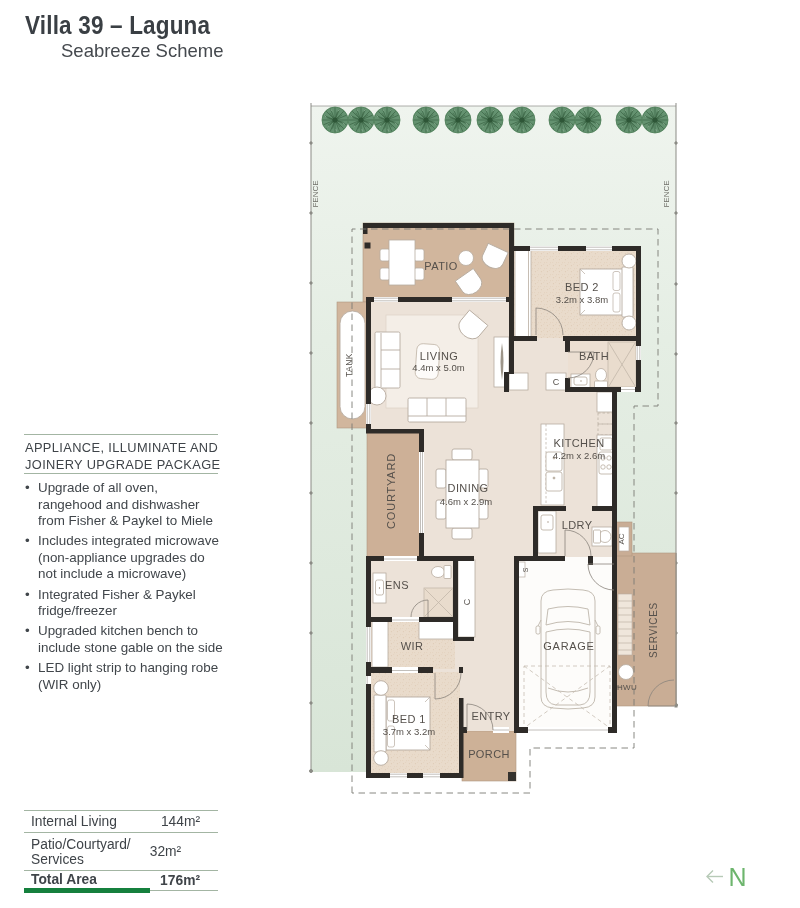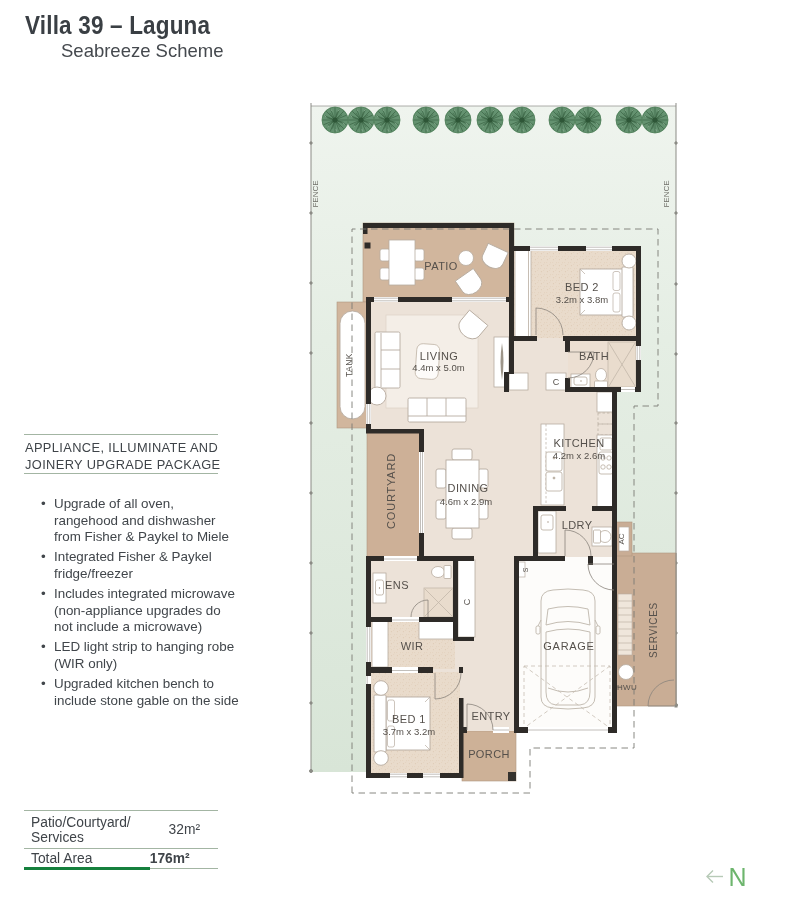--- a/index.html
+++ b/index.html
@@ -1,55 +1,59 @@
 <!DOCTYPE html>
 <html><head>
 <meta charset="utf-8">
 <style>
   html,body{margin:0;padding:0;background:#ffffff;}
   body{width:800px;height:908px;position:relative;font-family:"Liberation Sans",sans-serif;overflow:hidden;}
   .title{position:absolute;left:25px;top:11px;font-size:25px;font-weight:700;color:#3a3f44;letter-spacing:.2px;transform:scale(0.9,1);transform-origin:0 0;}
   .subtitle{position:absolute;left:25px;top:40px;font-size:18.5px;font-weight:400;color:#45494e;margin-left:36px;}
   .rule{position:absolute;left:24px;width:194px;height:1px;background:#a3b5a3;}
   .hd{position:absolute;left:25px;top:439px;font-size:13.5px;font-weight:400;letter-spacing:.4px;line-height:17px;color:#3f4449;transform:scale(0.95,1);transform-origin:0 0;}
-  ul.bul{position:absolute;left:24px;top:480px;width:215px;margin:16px;padding:0;list-style:none;font-size:13.4px;line-height:16.6px;color:#41464b;}
+  ul.bul{position:absolute;left:24px;top:480px;width:215px;margin:0;padding:0;list-style:none;font-size:13.4px;line-height:16.6px;color:#41464b;}
   ul.bul li{margin:0 0 3.5px 0;padding-left:14px;position:relative;}
   ul.bul li:before{content:"\2022";position:absolute;left:1px;top:0;}
   table.areas{position:absolute;left:24px;top:810px;width:194px;border-collapse:collapse;font-size:13.8px;color:#3f4449;}
   table.areas td{padding:0;border-top:1px solid #a3b5a3;vertical-align:middle;}
   svg text{font-family:"Liberation Sans",sans-serif;}
 </style>
 </head>
 <body>
 
 <div class="title">Villa 39 – Laguna</div>
 
 <div class="subtitle">Seabreeze Scheme</div>
 
 <div class="rule" style="top:434px"></div>
 <div class="hd">APPLIANCE, ILLUMINATE AND<br>JOINERY UPGRADE PACKAGE</div>
 <div class="rule" style="top:473px"></div>
 
 <ul class="bul">
 <li>Upgrade of all oven,<br>rangehood and dishwasher<br>from Fisher &amp; Paykel to Miele</li>
+<li>Includes integrated microwave<br>(non-appliance upgrades do<br>not include a microwave)</li>
 <li>Integrated Fisher &amp; Paykel<br>fridge/freezer</li>
-<li>Includes integrated microwave<br>(non-appliance upgrades do<br>not include a microwave)</li>
+<li>Upgraded kitchen bench to<br>include stone gable on the side</li>
 <li>LED light strip to hanging robe<br>(WIR only)</li>
-<li>Upgraded kitchen bench to<br>include stone gable on the side</li>
 </ul>
 
 <table class="areas">
 <tbody>
+      <tr style="height:22px">
+        <td style="padding-left:7px">Internal Living</td>
+        <td style="text-align:right;padding-right:18px">144m²</td>
+      </tr>
 <tr style="height:38px">
         <td style="padding-left:7px">Patio/Courtyard/<br>Services</td>
-        <td style="text-align:right;padding-right:18px">32m²</td>
+        <td style="text-align:left;padding-right:18px">32m²</td>
       </tr>
 <tr style="height:20px">
-        <td style="padding-left:7px;font-weight:400;border-bottom:3px solid #15803d">Total Area</td>
-        <td style="text-align:left;font-weight:700;border-bottom:1px solid #a3b5a3;padding-right:18px">176m²</td>
+        <td style="padding-left:7px;font-weight:700;border-bottom:5px solid #15803d">Total Area</td>
+        <td style="text-align:right;font-weight:700;border-bottom:1px solid #a3b5a3;padding-right:18px">176m²</td>
       </tr>
 </tbody>
   </table>
 
 <svg id="plan" width="800" height="908" viewBox="0 0 800 908" style="position:absolute;left:0;top:0">
 <defs>
 <linearGradient id="lawn" x1="0" y1="0" x2="0" y2="1">
   <stop offset="0" stop-color="#eff4ee"></stop>
   <stop offset="0.35" stop-color="#e5eee4"></stop>
   <stop offset="1" stop-color="#d8e5d7"></stop>

